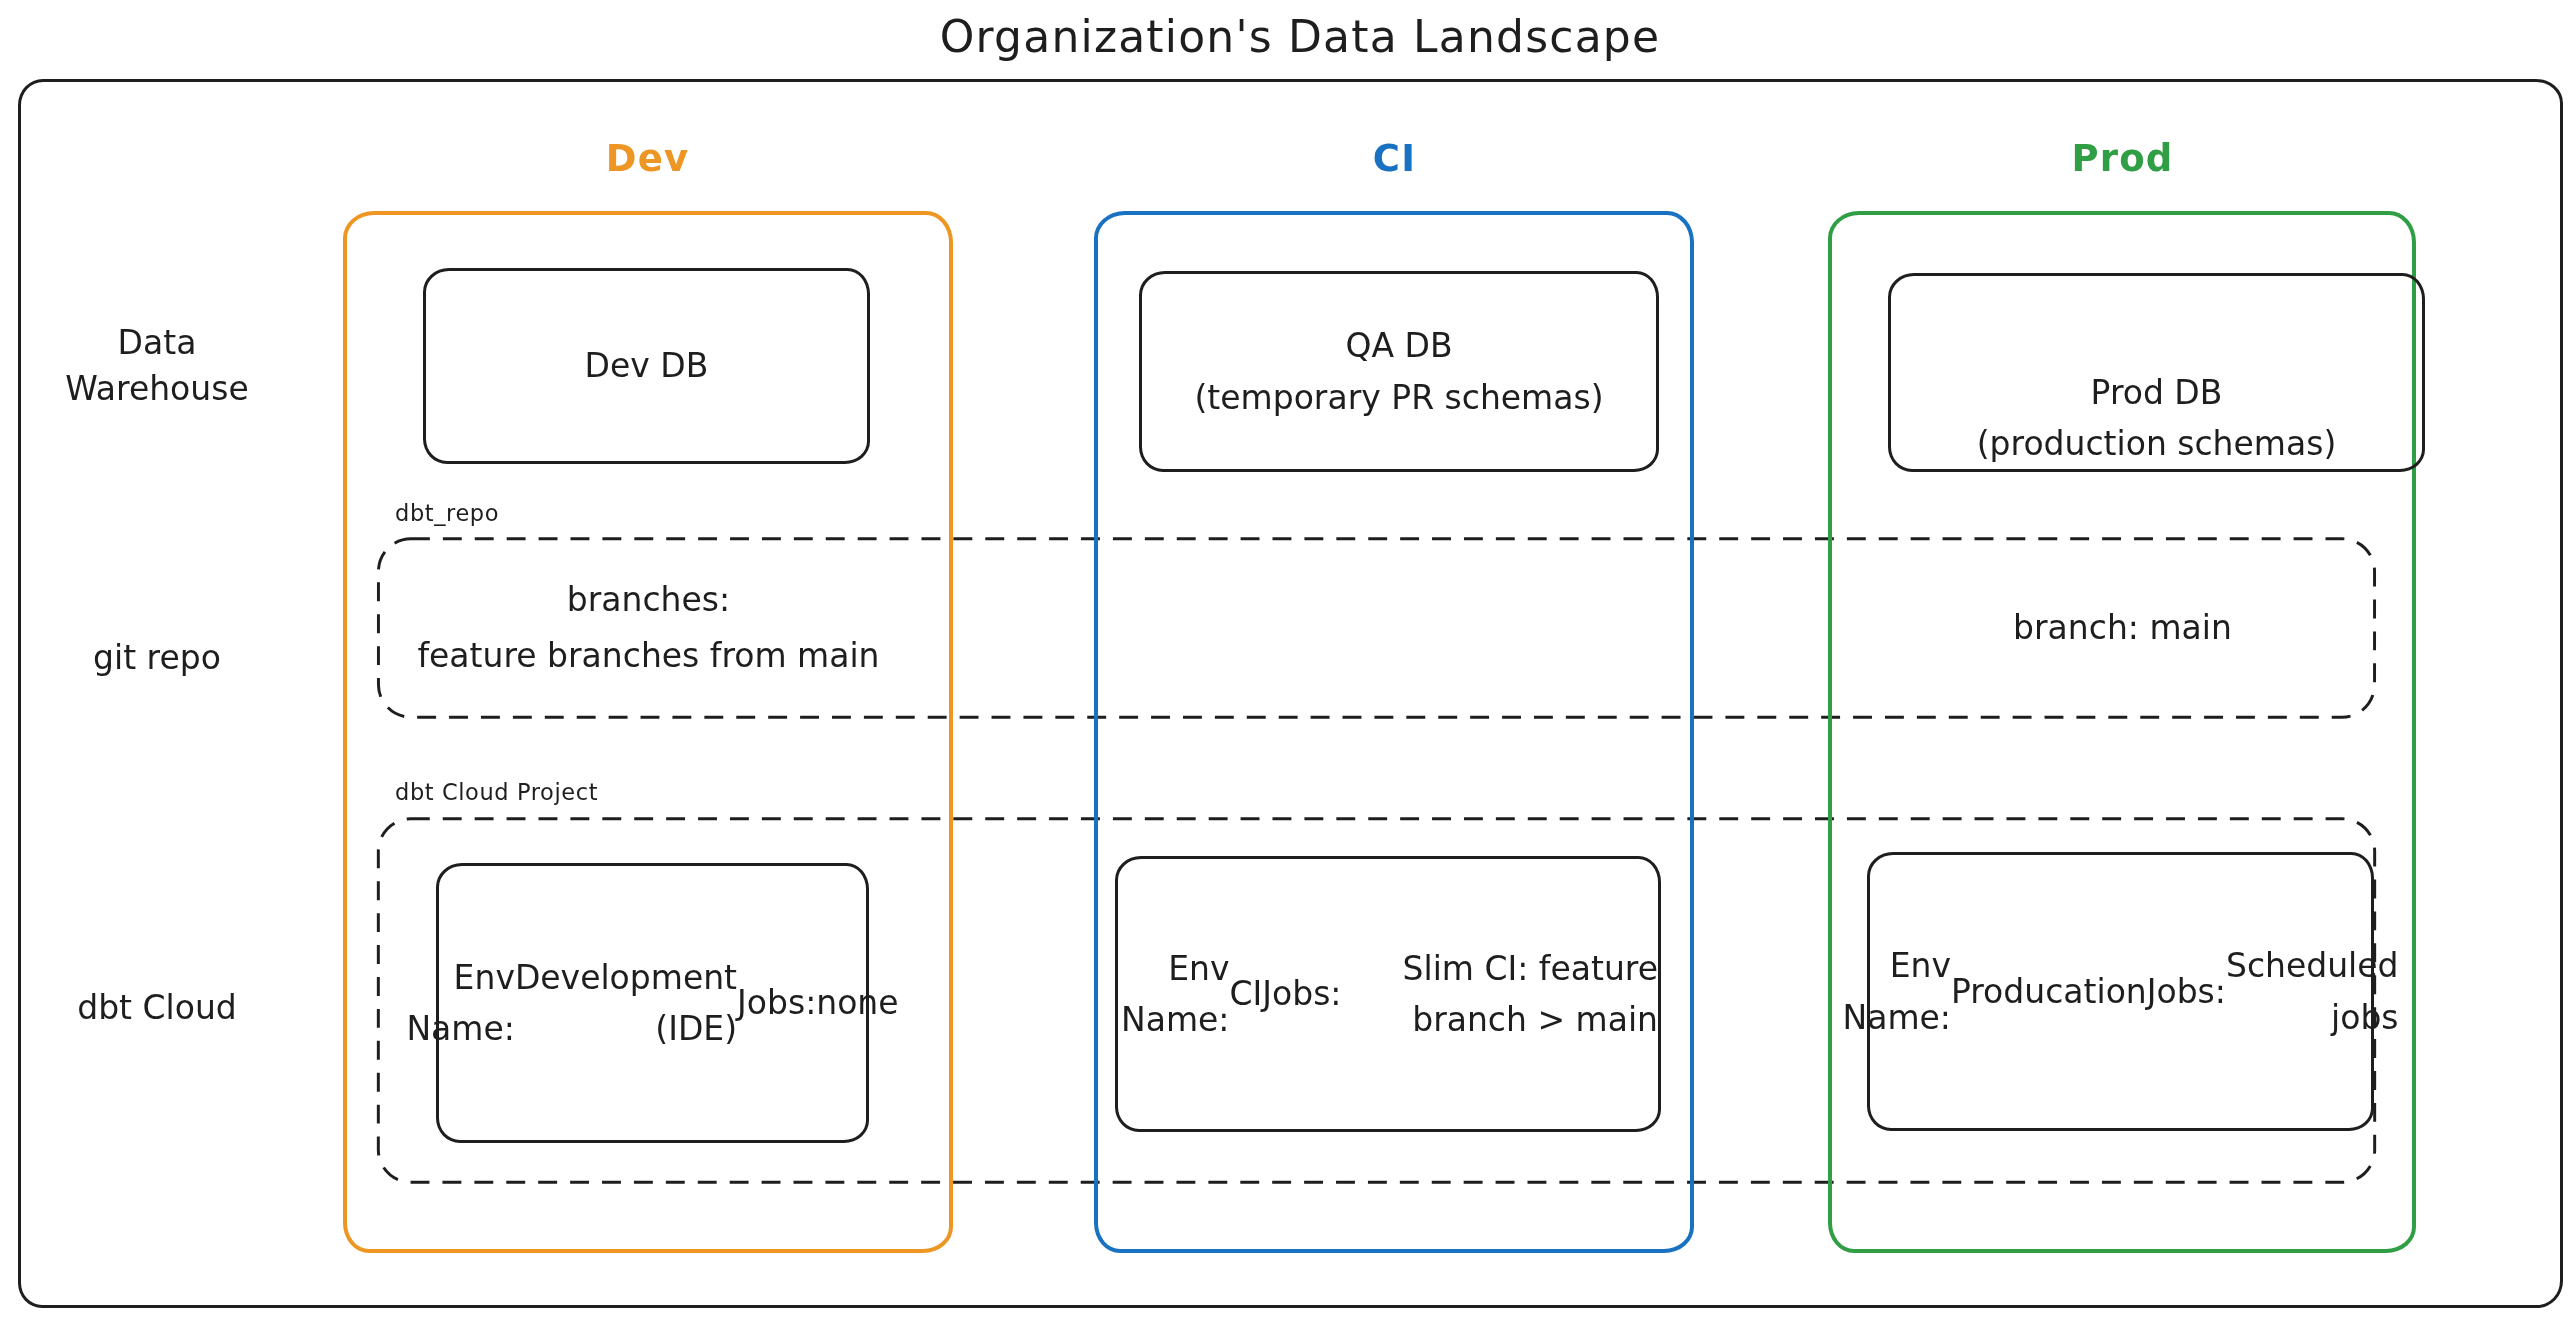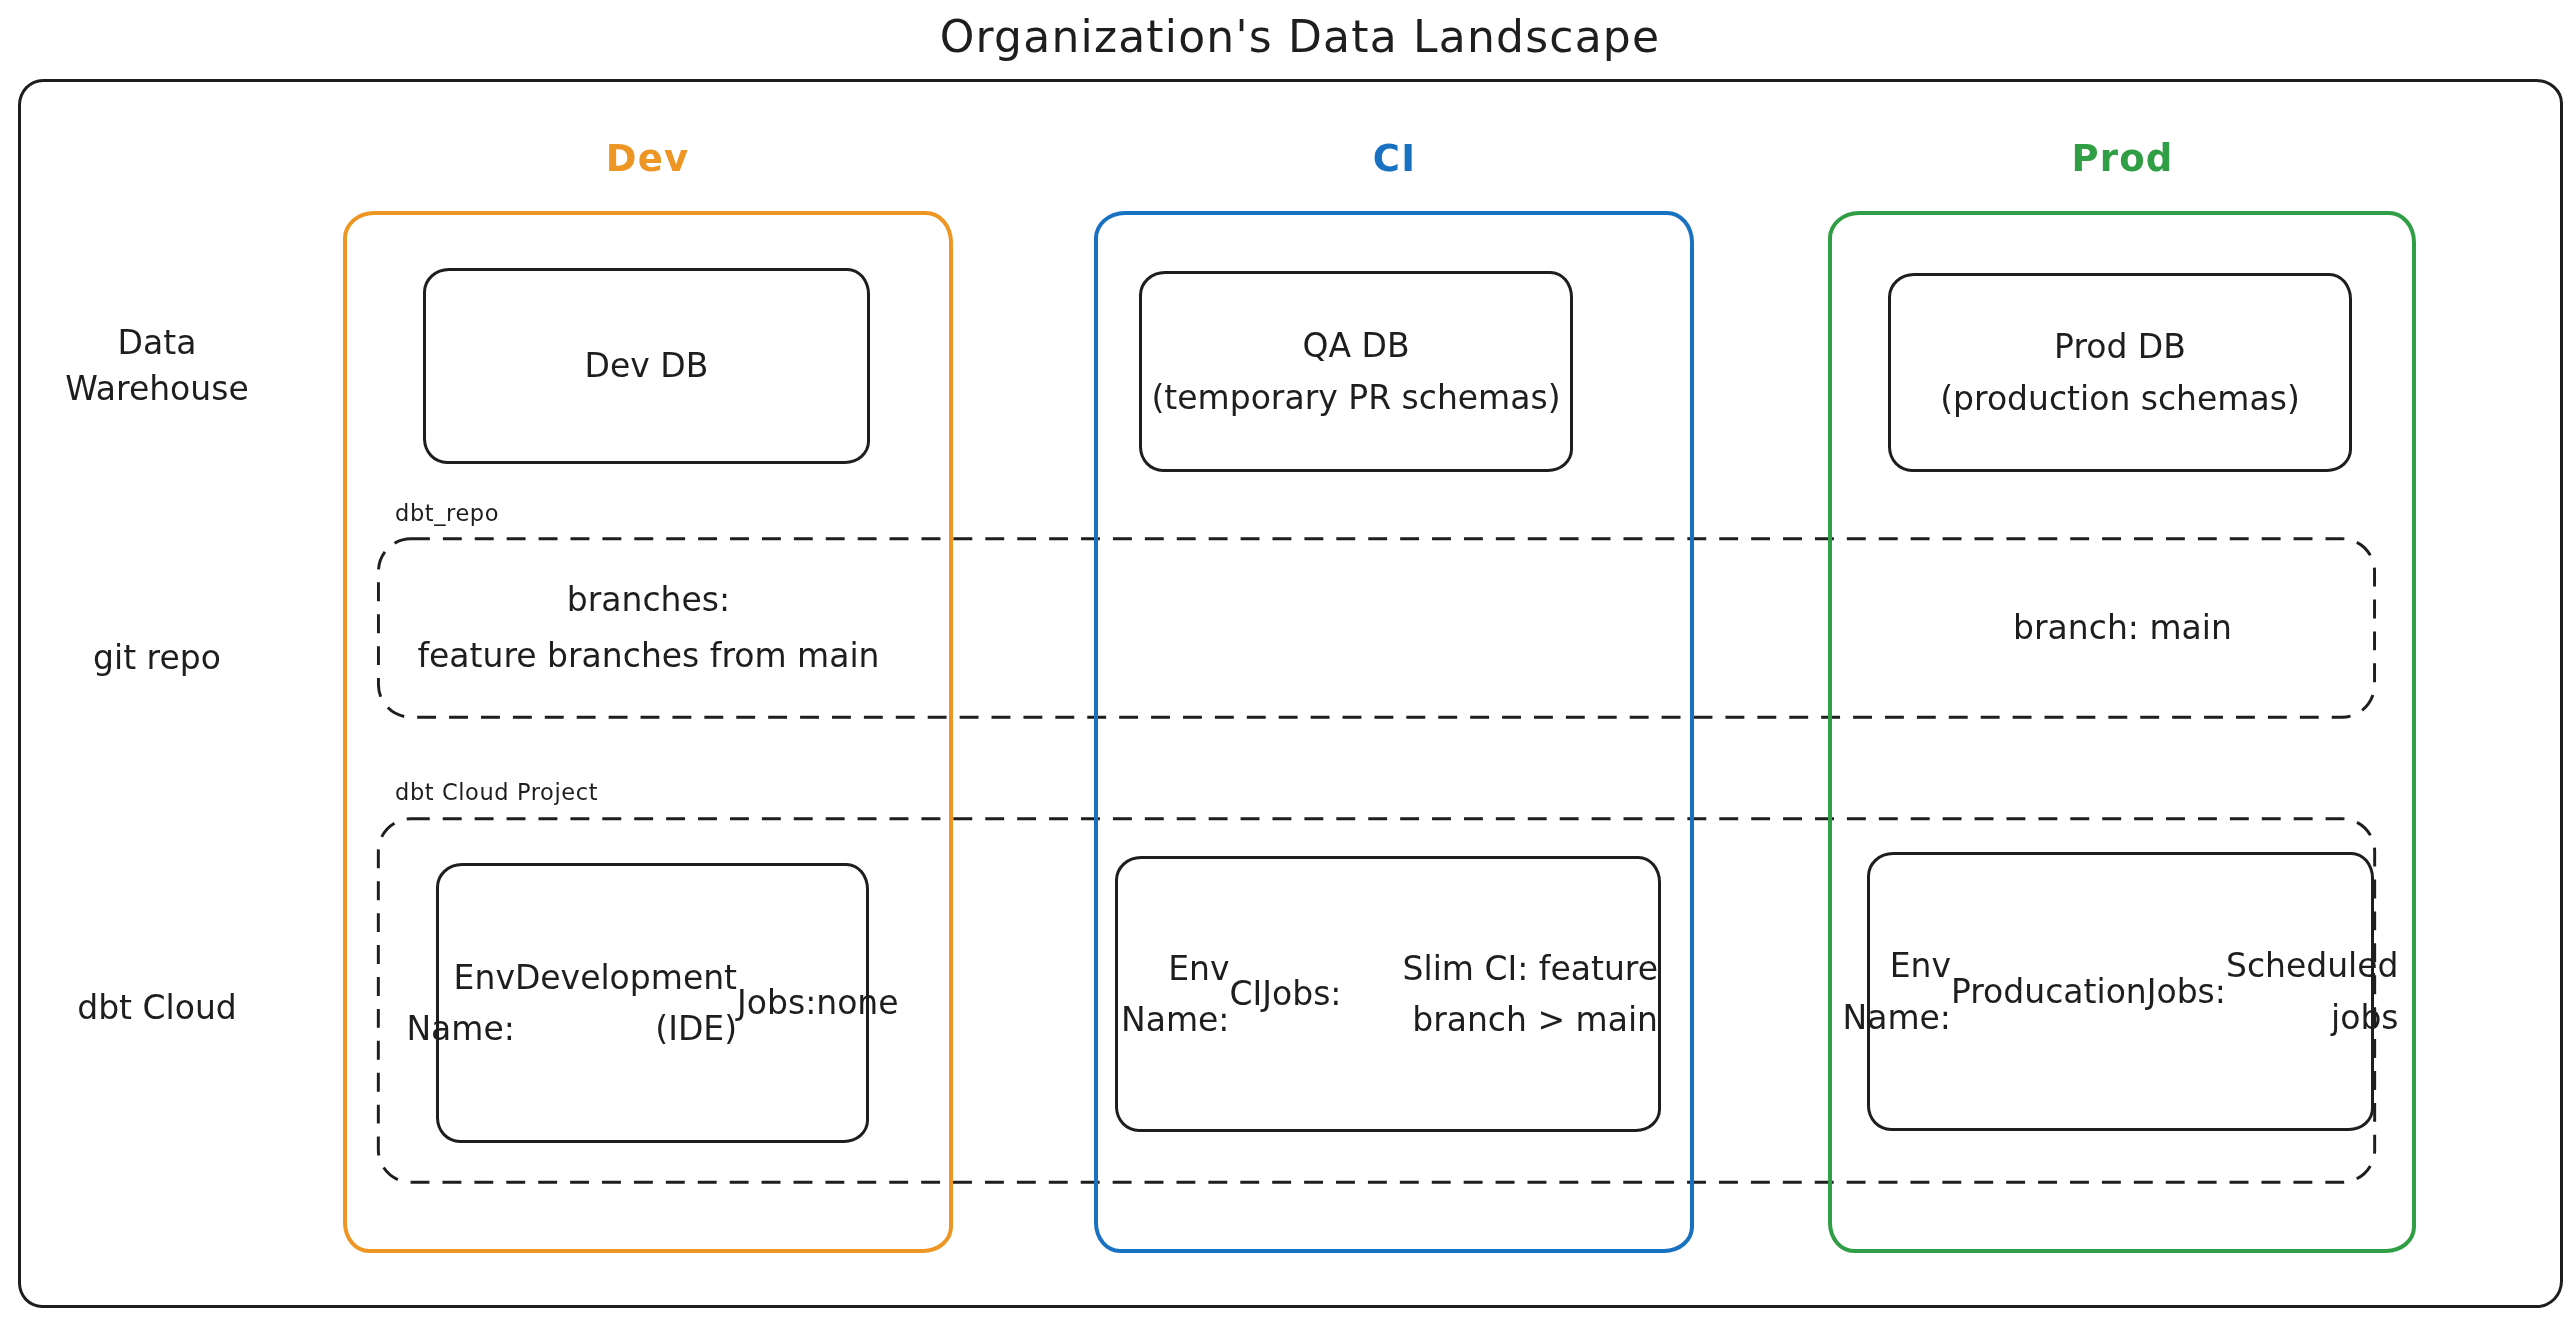--- a/index.html
+++ b/index.html
@@ -78,22 +78,22 @@
     border-radius: 26px 22.5px 25px 24px / 24px 26px 22.5px 25px;
     display: flex;
     flex-direction: column;
     align-items: center;
     justify-content: center;
     text-align: center;
     font-size: 33px;
     line-height: 1.55;
   }
   .db-box.dev  { left: 423px;  top: 268px; width: 447px; height: 196px; }
-  .db-box.qa   { left: 1139px; top: 271px; width: 434px; height: 201px; }
-  .db-box.prod { left: 1888px; top: 273px; width: 464px; height: 199px; }
+  .db-box.qa   { left: 1139px; top: 271px; width: 520px; height: 201px; }
+  .db-box.prod { left: 1888px; top: 273px; width: 537px; height: 199px; justify-content: flex-end; }
 
   .band-label {
     position: absolute;
     left: 395px;
     font-size: 22.5px;
     color: var(--stroke);
     letter-spacing: 0.6px;
   }
   .band-label.repo    { top: 500px; }
   .band-label.project { top: 779px; }

